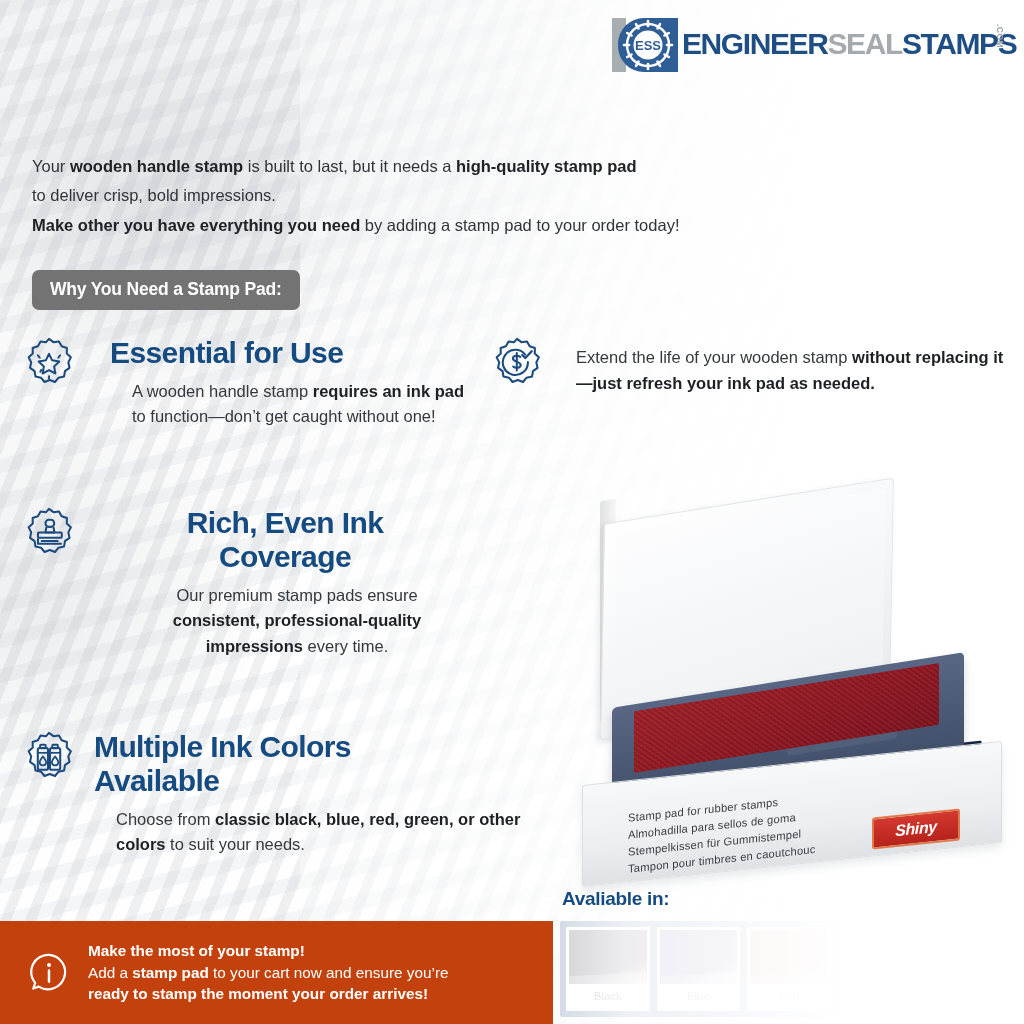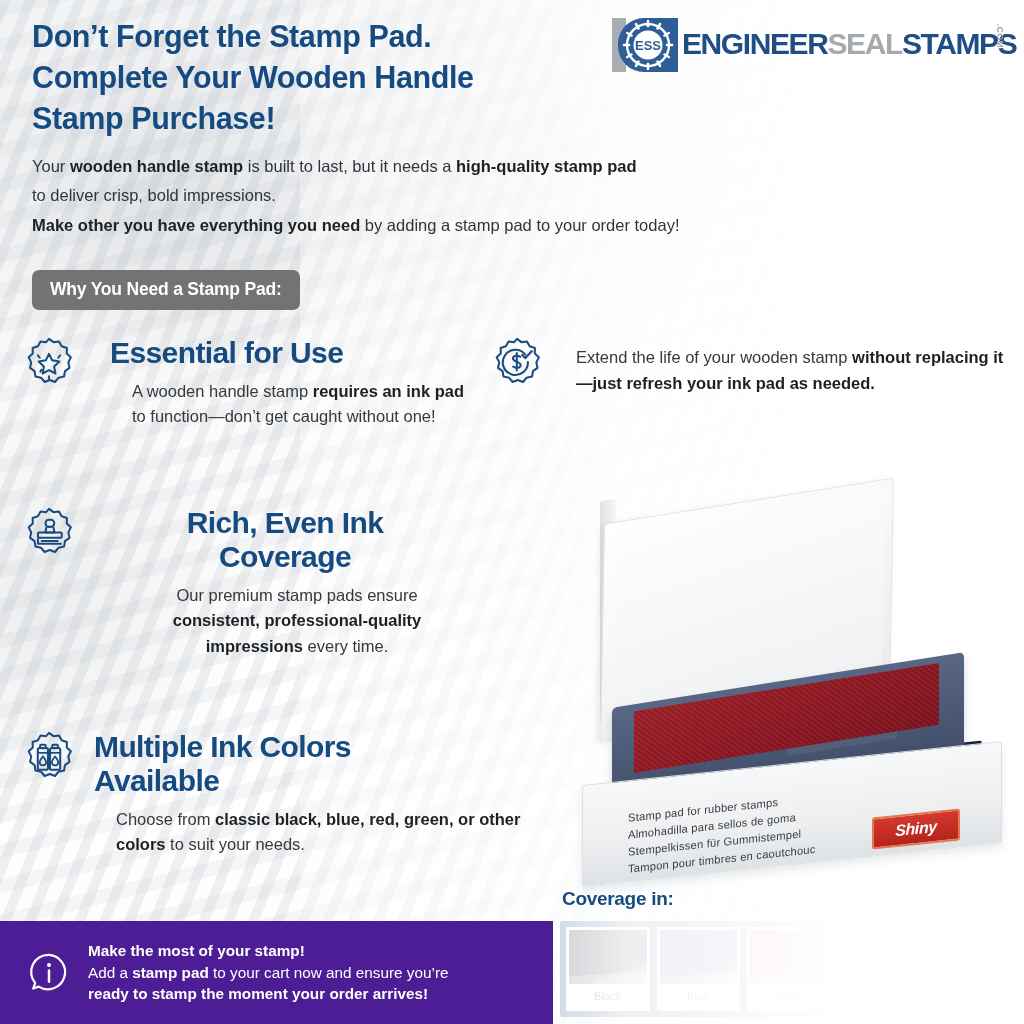--- a/index.html
+++ b/index.html
@@ -218,42 +218,37 @@
     transform: rotate(-3.2deg);
   }
   .swatch .slabel {
     flex: 1; display: flex; align-items: center; justify-content: center;
     color: #3d4145; font-size: 11.5px; background: #ffffff;
   }
 
   
   #cta {
     position: absolute; left: 0; top: 921px; width: 553px; height: 103px;
-    background: #4c1d95; z-index: 4;
+    background: #c2410c; z-index: 4;
     display: flex; align-items: center; gap: 16px;
     padding: 0 18px 0 26px;
   }
   #cta-text { color: #ffffff; font-size: 15.3px; line-height: 1.42; }
   #cta-text b { font-weight: bold; }
   #cta-l1 { font-weight: bold; }
   #cta-l3 { font-weight: bold; }
   svg { display: block; }
 </style>
 </head>
 <body>
 
 <div id="bg-texture"></div>
 <div id="bg-fade-right"></div>
 
 <div id="header" class="layer">
-  <div id="headline">
-    <div>Don’t Forget the Stamp Pad.</div>
-    <div>Complete Your Wooden Handle</div>
-    <div>Stamp Purchase!</div>
-  </div>
 
   <div id="logo-block">
     <div id="logo-shield">
       <div class="greytab"></div>
       <div class="shieldbg"></div>
       <svg width="66" height="54" viewBox="0 0 66 54" style="position:absolute;left:0;top:0;">
         <g transform="translate(36,27)">
           <circle r="21" fill="none" stroke="#ffffff" stroke-width="2.4"></circle>
           <g stroke="#ffffff" stroke-width="2.6" stroke-linecap="round">
             <line x1="0" y1="-24" x2="0" y2="-19"></line>
@@ -389,21 +384,21 @@
   <div id="pad-carton"></div>
   <div id="carton-text">
     <div>Stamp pad for rubber stamps</div>
     <div>Almohadilla para sellos de goma</div>
     <div>Stempelkissen für Gummistempel</div>
     <div>Tampon pour timbres en caoutchouc</div>
   </div>
   <div id="carton-brand">Shiny</div>
 </div>
 
-<div id="avail-title" class="layer">Coverage in:</div>
+<div id="avail-title" class="layer">Avaliable in:</div>
 
 <div id="swatch-row">
   <div class="swatch">
     <div class="chip" style="background: linear-gradient(160deg, rgb(37, 36, 58) 0%, rgb(37, 36, 58) 70%, rgba(0, 0, 0, 0.18) 100%);"></div>
     <div class="slabel">Black</div>
   </div>
   <div class="swatch">
     <div class="chip" style="background: linear-gradient(160deg, rgb(42, 35, 126) 0%, rgb(42, 35, 126) 70%, rgba(0, 0, 0, 0.18) 100%);"></div>
     <div class="slabel">Blue</div>
   </div>

